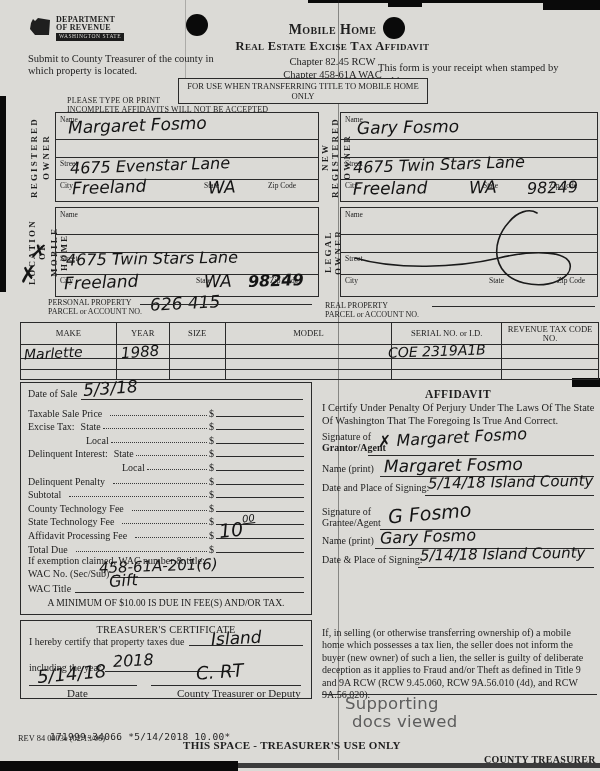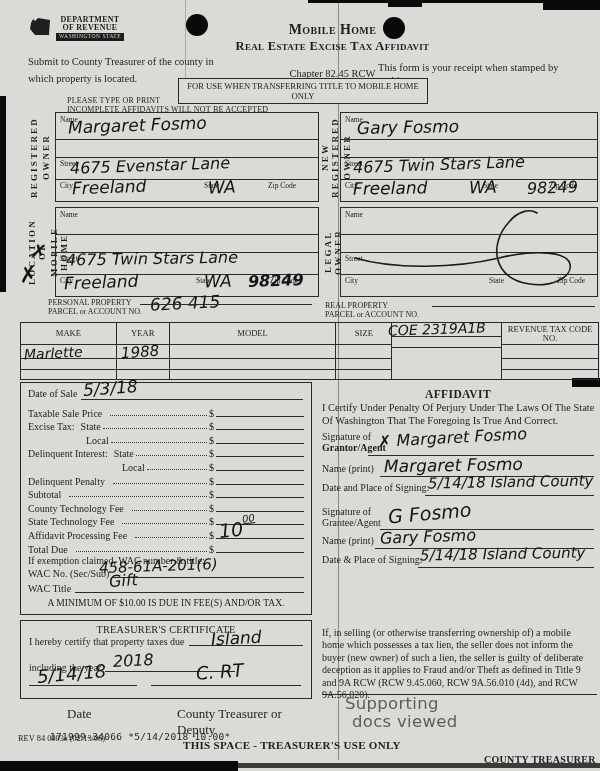--- a/index.html
+++ b/index.html
@@ -4,28 +4,28 @@
 <style>
   html,body{margin:0;padding:0;}
   body{background:#b9b8b4;font-family:"Liberation Serif",serif;}
   #page{position:relative;width:600px;height:771px;background:#dbdad6;overflow:hidden;color:#1e1e1e;margin:0 auto;}
   
   .hole{position:absolute;width:22px;height:22px;border-radius:50%;background:#0a0a0a;}
   .bar{position:absolute;background:#0a0a0a;}
   .foldline{position:absolute;width:1px;background:rgba(30,30,30,.45);}
   
   .logo{position:absolute;left:28px;top:16px;display:flex;gap:4px;align-items:flex-start;}
-  .logo-text{line-height:1;text-align:center;}
+  .logo-text{line-height:1;}
   .logo-l1,.logo-l2{font-size:8px;font-weight:bold;letter-spacing:.3px;}
   .logo-l3{font-size:5.5px;background:#1c1c1c;color:#dbdad6;padding:1px 3px;margin-top:1px;letter-spacing:.5px;}
   .title-block{position:absolute;left:195px;top:22px;width:275px;text-align:center;}
   .t1{font-size:14px;font-weight:bold;font-variant:small-caps;letter-spacing:.4px;}
   .t2{font-size:12.5px;font-weight:bold;font-variant:small-caps;letter-spacing:.3px;margin-top:1px;}
-  .chap{font-size:10.5px;margin-top:14px;}
-  .submit-note{position:absolute;left:28px;top:53px;width:205px;font-size:10.5px;line-height:17px;}
+  .chap{font-size:10.5px;margin-top:2px;}
+  .submit-note{position:absolute;left:28px;top:53px;width:205px;font-size:10.5px;line-height:12px;}
   .receipt-note{position:absolute;left:378px;top:62px;width:190px;font-size:10.5px;line-height:12.5px;}
   .use-box{position:absolute;left:178px;top:78px;width:244px;border:1.3px solid #2a2a2a;font-size:8.6px;text-align:center;padding:2px 2px;background:#dbdad6;}
   .pnote{position:absolute;left:60px;font-size:8px;letter-spacing:.2px;padding-left:7px;}
   
   .obox{position:absolute;border:1.5px solid #2a2a2a;background:transparent;}
   .orow{position:absolute;left:0;right:0;border-top:1.2px solid #2a2a2a;}
   .flabel{position:absolute;font-size:7.5px;color:#222;}
   .vlabel{position:absolute;display:flex;gap:2px;justify-content:center;}
   .vlabel span{writing-mode:vertical-rl;transform:rotate(180deg);font-size:9px;letter-spacing:2.2px;font-weight:600;text-align:center;}
   .hw{position:absolute;font-family:"DejaVu Sans",sans-serif;font-style:italic;color:#141414;white-space:nowrap;line-height:1;}
@@ -59,21 +59,21 @@
   
   .aff-h{position:absolute;left:322px;top:388px;width:272px;text-align:center;font-weight:bold;font-size:11.5px;letter-spacing:.4px;}
   .aff-p{position:absolute;left:322px;top:402px;width:274px;font-size:10.4px;line-height:12.8px;}
   .lab10{position:absolute;font-size:10px;}
   
   #tbox{position:absolute;left:20px;top:620px;width:290px;height:77px;border:1.5px solid #2a2a2a;}
   #tbox .th{position:absolute;left:0;right:0;top:3px;text-align:center;font-size:10.3px;letter-spacing:.2px;}
   .tline{position:absolute;left:8px;right:8px;display:flex;align-items:flex-end;font-size:10px;}
   .tline .fill{flex:1;border-bottom:1.1px solid #2a2a2a;margin-left:4px;margin-bottom:1px;}
   .tsig-line{position:absolute;border-bottom:1.2px solid #2a2a2a;}
-  .tsub{position:absolute;font-size:13px;margin-top:19px;}
+  .tsub{position:absolute;font-size:11px;}
   .lien{position:absolute;left:322px;top:627px;width:272px;font-size:10px;line-height:12.4px;}
   .space-note{position:absolute;left:183px;top:739px;font-size:11px;font-weight:bold;letter-spacing:.3px;}
   .stamp{position:absolute;font-family:"DejaVu Sans",sans-serif;color:#5d5d5d;font-size:16.5px;letter-spacing:.3px;}
   .revno{position:absolute;left:18px;top:734px;font-size:8.4px;}
   .receipt{position:absolute;left:50px;top:731px;font-family:"DejaVu Sans Mono",monospace;font-size:9.5px;letter-spacing:.3px;color:#242424;}
   .cty{position:absolute;left:484px;top:754px;font-size:10px;font-weight:bold;letter-spacing:.3px;}
   .hrule{position:absolute;border-top:1.2px solid #2a2a2a;}
   svg.scribble{position:absolute;overflow:visible;}
 </style>
 </head>
@@ -214,31 +214,32 @@
         </div>
       <div class="mrow2"></div>
     </div>
     <div class="mcol" style="width:52px;">
       <div class="mhead">YEAR</div>
       <div class="mrow1">
           <span class="hw" style="left:4px;top:0;font-size:15px;transform:rotate(-4deg);">1988</span>
         </div>
       <div class="mrow2"></div>
     </div>
+    <div class="mcol" style="width:55px;border-left:1.2px solid #2a2a2a;margin-left:-1px;">
+      <div class="mhead">SIZE</div>
+      <div class="mrow1"></div>
+      <div class="mrow2"></div>
+    </div>
     <div class="mcol" style="width:166px;">
       <div class="mhead">MODEL</div>
       <div class="mrow1"></div>
       <div class="mrow2"></div>
     </div>
-    <div class="mcol" style="width:55px;border-left:1.2px solid #2a2a2a;margin-left:-1px;">
-      <div class="mhead">SIZE</div>
-      <div class="mrow1"></div>
-      <div class="mrow2"></div>
-    </div>
     <div class="mcol" style="width:109px;">
+      <div class="mhead">SERIAL NO. or I.D.</div>
       <div class="mrow1">
           <span class="hw" style="left:-4px;top:-1px;font-size:14px;transform:rotate(-2deg);">COE 2319A1B</span>
         </div>
       <div class="mrow2"></div>
     </div>
     <div class="mcol" style="width:96px;">
       <div class="mhead">REVENUE TAX CODE NO.</div>
       <div class="mrow1"></div>
       <div class="mrow2"></div>
     </div>

